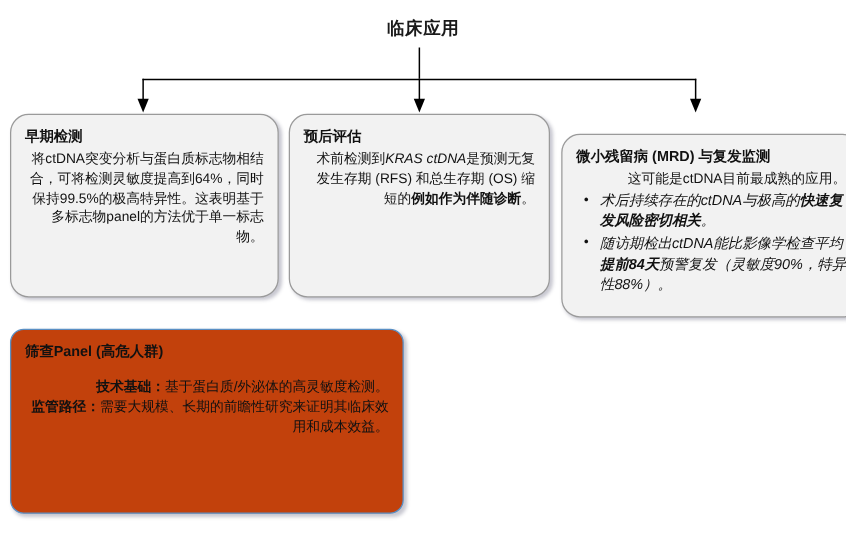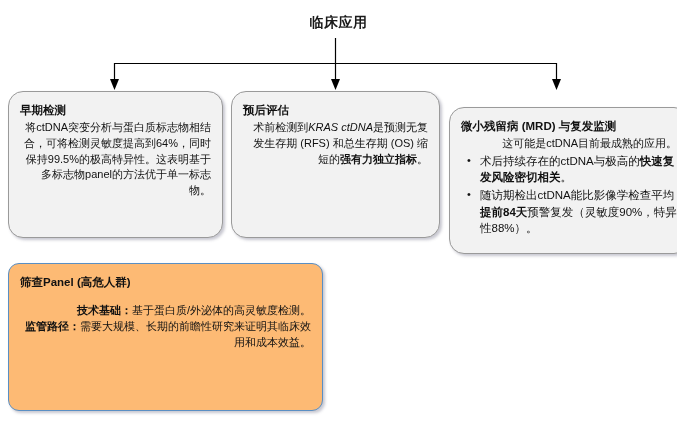--- a/index.html
+++ b/index.html
@@ -78,20 +78,21 @@
     margin: 1px 0 0 0;
     padding-left: 19px;
     list-style: none;
   }
   .node ul.n-list li {
     font-size: 11.5px;
     color: #111111;
     line-height: 1.45;
     position: relative;
     margin-top: 1px;
+    font-style: italic;
   }
   .node ul.n-list li::before {
     content: "\2022";
     position: absolute;
     left: -13px;
     top: 0;
     font-size: 11px;
     color: #111111;
   }
   .spacer-line { height: 11px; }
@@ -100,21 +101,21 @@
   i.si { font-style: italic; }
 
   
   #node-early      { left: 8px;   top: 91px;  width: 215px; height: 147px; }
   #node-prognosis  { left: 231px; top: 91px;  width: 209px; height: 147px; }
   #node-mrd        { left: 449px; top: 83px;  width: 240px; height: 147px; margin-top: 24px; }
 
   
   #node-screen-panel {
     left: 8px; top: 263px; width: 315px; height: 148px;
-    background: #fdba74;
+    background: #c2410c;
     border: 1px solid #5a8fc4;
     border-radius: 11px;
   }
   #node-monitor-panel {
     left: 338px; top: 263px; width: 330px; height: 148px;
     background: #d6ead8;
     border: 1px solid #6f9f74;
     border-radius: 11px;
   }
 </style>
@@ -141,21 +142,21 @@
     <polygon points="556.5,90 552,79 561,79" fill="#000000"></polygon>
   </svg>
 
   <div class="node" id="node-early">
     <div class="n-title">早期检测</div>
     <div class="n-body">将ctDNA突变分析与蛋白质标志物相结合，可将检测灵敏度提高到64%，同时保持99.5%的极高特异性。这表明基于多标志物panel的方法优于单一标志物。</div>
   </div>
 
   <div class="node" id="node-prognosis">
     <div class="n-title">预后评估</div>
-    <div class="n-body"><span>术前检测到</span><i class="si">KRAS ctDNA</i><span>是预测无复发生存期 (RFS) 和总生存期 (OS) 缩短的</span><b class="sb">强有力独立指标</b><span>。</span></div>
+    <div class="n-body"><span>术前检测到</span><i class="si">KRAS ctDNA</i><span>是预测无复发生存期 (RFS) 和总生存期 (OS) 缩短的</span><b class="sb">例如作为伴随诊断</b><span>。</span></div>
   </div>
 
   <div class="node" id="node-mrd">
     <div class="n-title">微小残留病 (MRD) 与复发监测</div>
     <div class="n-body">这可能是ctDNA目前最成熟的应用。</div>
     <ul class="n-list">
       <li><span>术后持续存在的ctDNA与极高的</span><b class="sb">快速复发风险密切相关</b><span>。</span></li>
       <li><span>随访期检出ctDNA能比影像学检查平均</span><b class="sb">提前84天</b><span>预警复发（灵敏度90%，特异性88%）。</span></li>
     </ul>
   </div>

